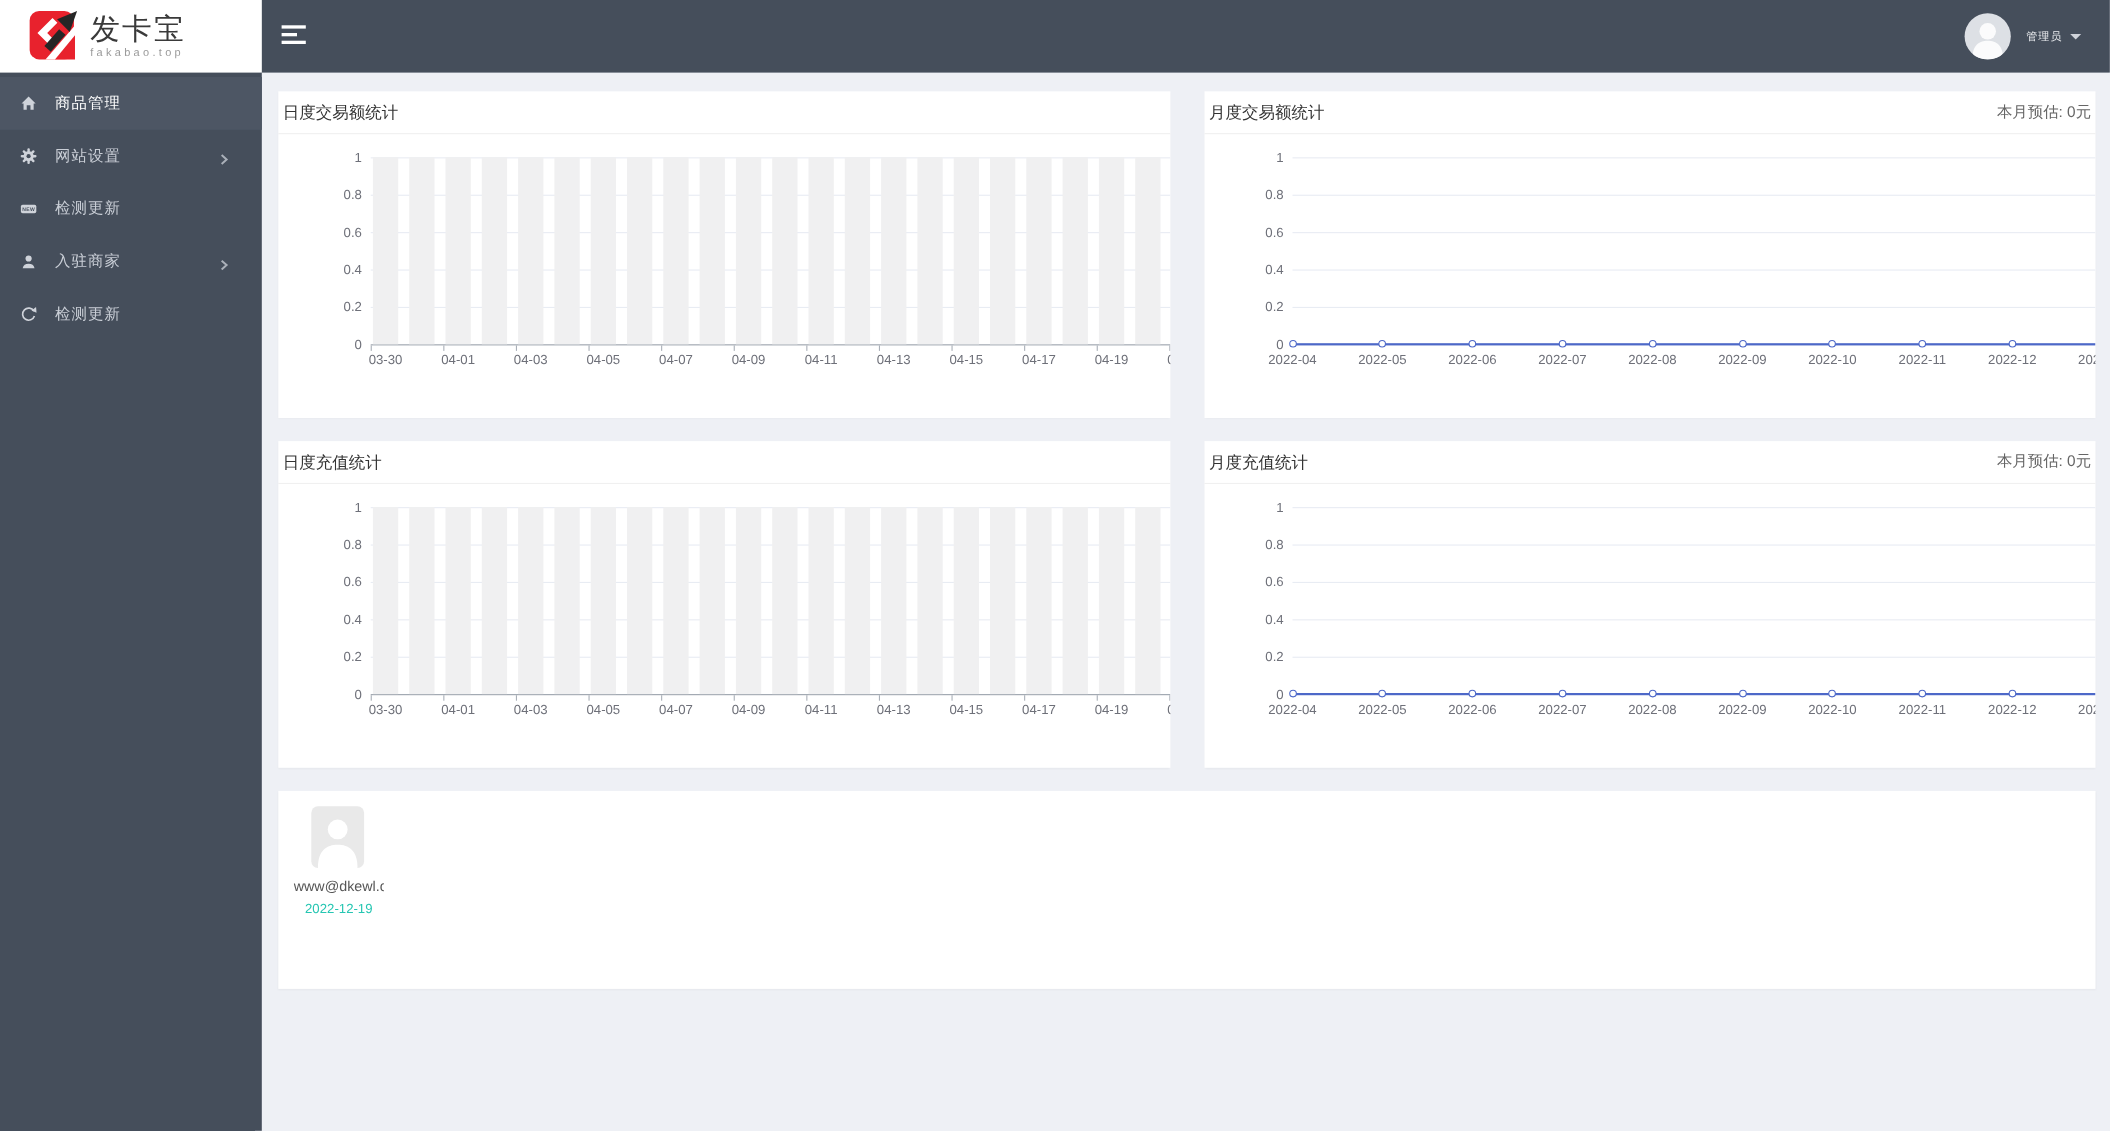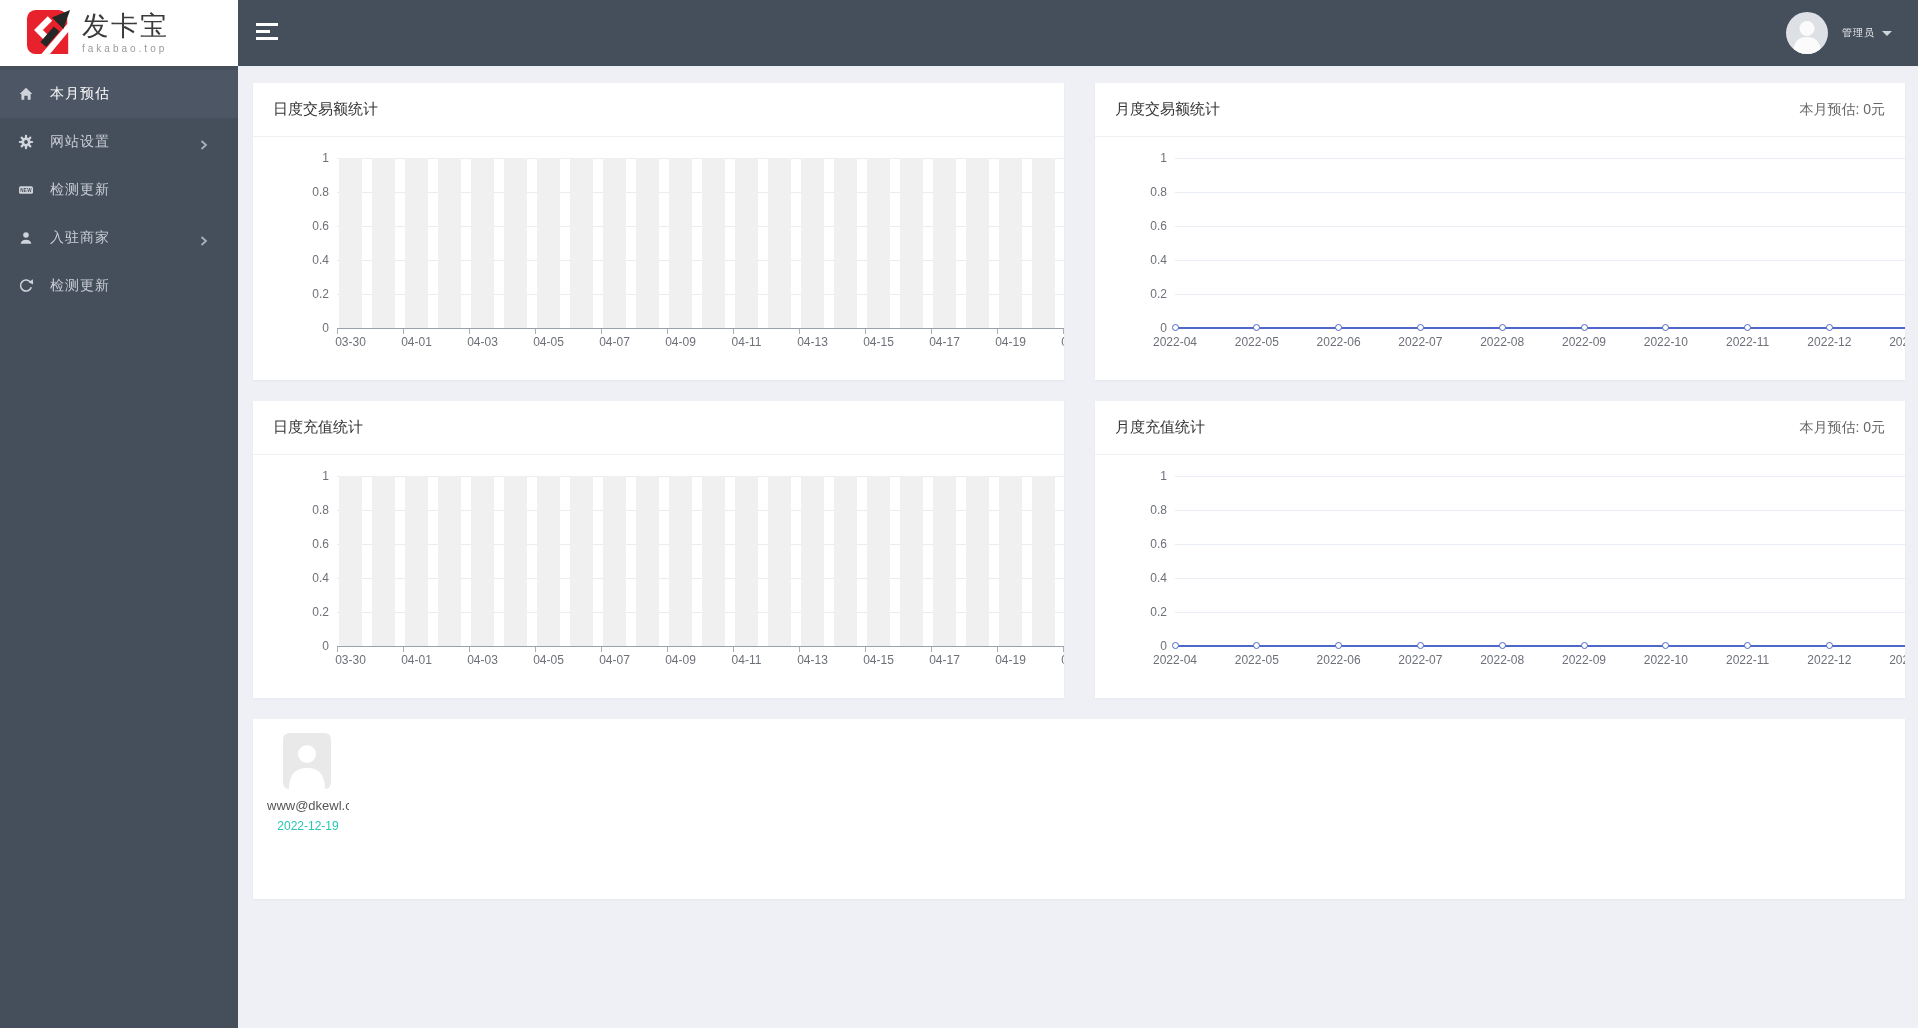--- a/index.html
+++ b/index.html
@@ -35,22 +35,22 @@
     border-top: 5px solid #cfd3da; margin-left: 7px; }
 
   
   .main { position: absolute; left: 238px; top: 66px; right: 0; bottom: 0;
     padding: 17px 13px 0 15px; }
   .row { display: flex; gap: 31px; margin-bottom: 21px; }
   .card { background: #fff; box-shadow: 0 1px 2px rgba(0,0,0,0.04); }
   .card.half-l { width: 811px; height: 297px; }
   .card.half-r { width: 810px; height: 297px; }
   .card.full { width: 1652px; height: 180px; }
-  .card-header { height: 54px; display: flex; align-items: center; justify-content: space-between;
-    padding: 0 20px; border-bottom: 1px solid #f0f0f0; }
+  .card-header { height: 39px; display: flex; align-items: center; justify-content: space-between;
+    padding: 0 4px; border-bottom: 1px solid #f0f0f0; }
   .card-title { font-size: 15px; color: #333; }
   .estimate { font-size: 14px; color: #666; text-align: right; }
 
   
   .chart-wrap { position: relative; height: 242px; overflow: hidden; }
   .gridline { position: absolute; height: 1px; background: #e8ecf3; right: 0; }
   .axisline { position: absolute; height: 1px; background: #9aa1ab; right: 0; }
   .y-tick-label { position: absolute; width: 76px; text-align: right; font-size: 12px; color: #6e7079; }
   .x-tick-label { position: absolute; width: 54px; text-align: center; font-size: 12px; color: #6e7079; }
   .band { position: absolute; background: #f0f0f1; }
@@ -85,21 +85,21 @@
       <div class="logo-domain">fakabao.top</div>
     </span>
   </div>
   <div class="menu" id="side-menu">
       <div class="side-item active">
         <span class="ic">
           <svg width="16" height="16" viewBox="0 0 16 16">
             <path d="M8 1.8L14.4 8h-1.8v5.8H9.7V9.7H6.3v4.1H3.4V8H1.6z" fill="#cfd3da"></path>
           </svg>
         </span>
-        <span class="lbl">本月预估</span>
+        <span class="lbl">商品管理</span>
       </div>
       <div class="side-item">
         <span class="ic">
           <svg width="16" height="16" viewBox="0 0 16 16">
             <g fill="#cfd3da">
               <rect x="6.9" y="0.8" width="2.2" height="14.4" rx="1"></rect>
               <rect x="6.9" y="0.8" width="2.2" height="14.4" rx="1" transform="rotate(45 8 8)"></rect>
               <rect x="6.9" y="0.8" width="2.2" height="14.4" rx="1" transform="rotate(90 8 8)"></rect>
               <rect x="6.9" y="0.8" width="2.2" height="14.4" rx="1" transform="rotate(135 8 8)"></rect>
               <circle cx="8" cy="8" r="4.6"></circle>

